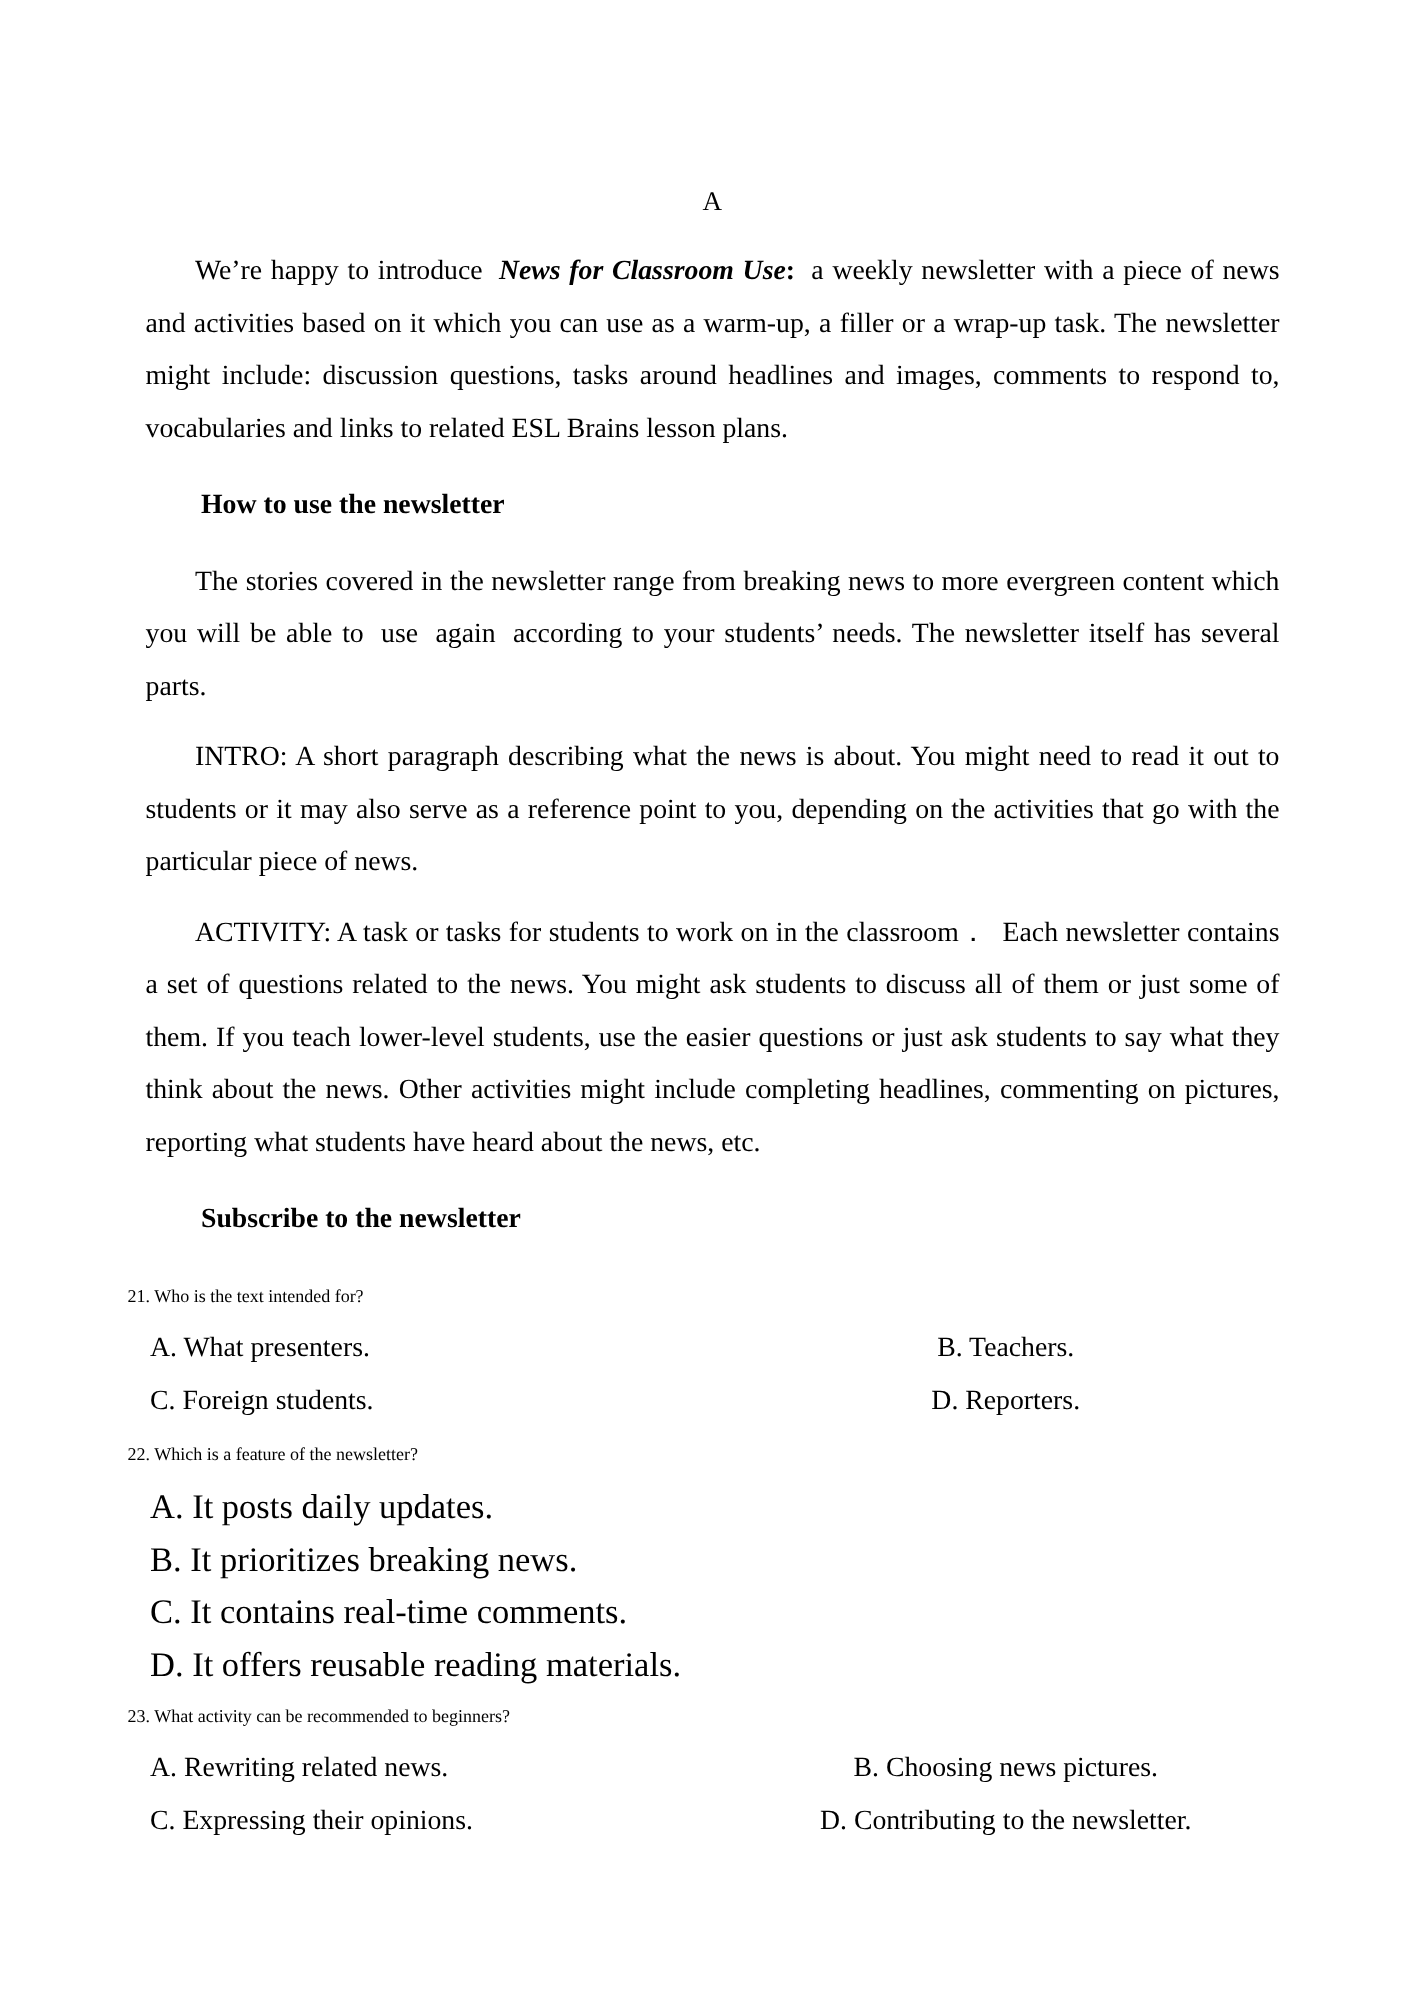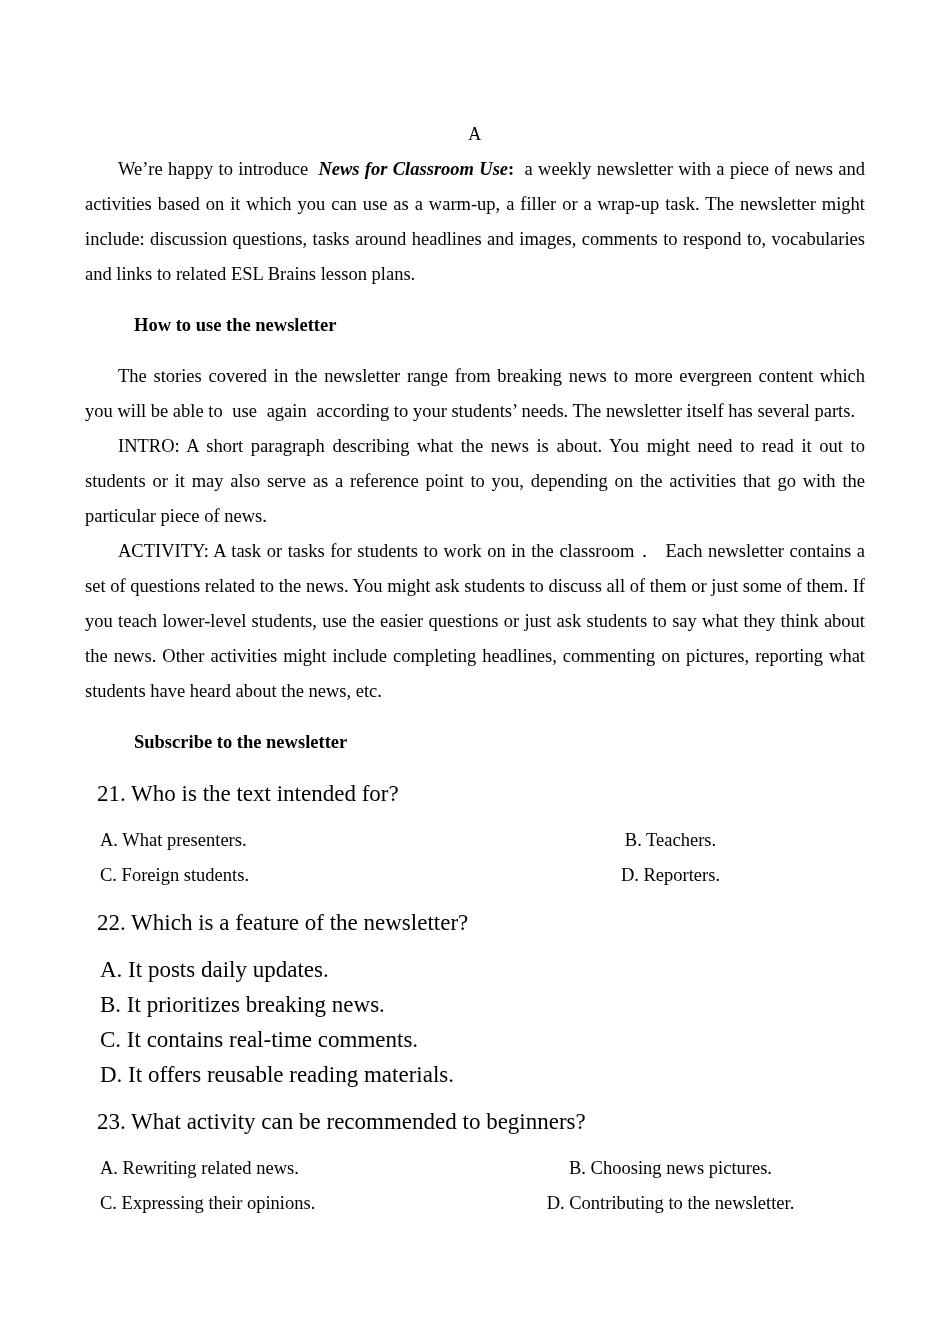--- a/index.html
+++ b/index.html
@@ -32,21 +32,21 @@
     font-size: 18px;
     line-height: 35px;
     margin-top: 117px;
     letter-spacing: 0.3px;
   }
   p.body-para {
     font-size: 18.5px;
     line-height: 35px;
     text-align: justify;
     text-justify: inter-word;
-    margin: 0;
+    margin: 12px;
     text-indent: 33px;
     hyphens: none;
   }
   .sub-heading {
     font-size: 18.5px;
     line-height: 35px;
     font-weight: bold;
     margin: 16px;
     text-indent: 33px;
   }
@@ -62,23 +62,23 @@
     font-style: italic;
   }
   .wide-space {
     display: inline-block;
     width: 5px;
   }
   .q-block {
     margin: 0;
   }
   .q-stem {
-    font-size: 23px;
+    font-size: 12px;
     line-height: 35px;
-    margin: 12px;
+    margin: 0;
     text-indent: 0;
   }
   .opt-row {
     display: flex;
     font-size: 18.5px;
     line-height: 35px;
   }
   .opt-col-a {
     width: 391px;
     padding-left: 15px;

